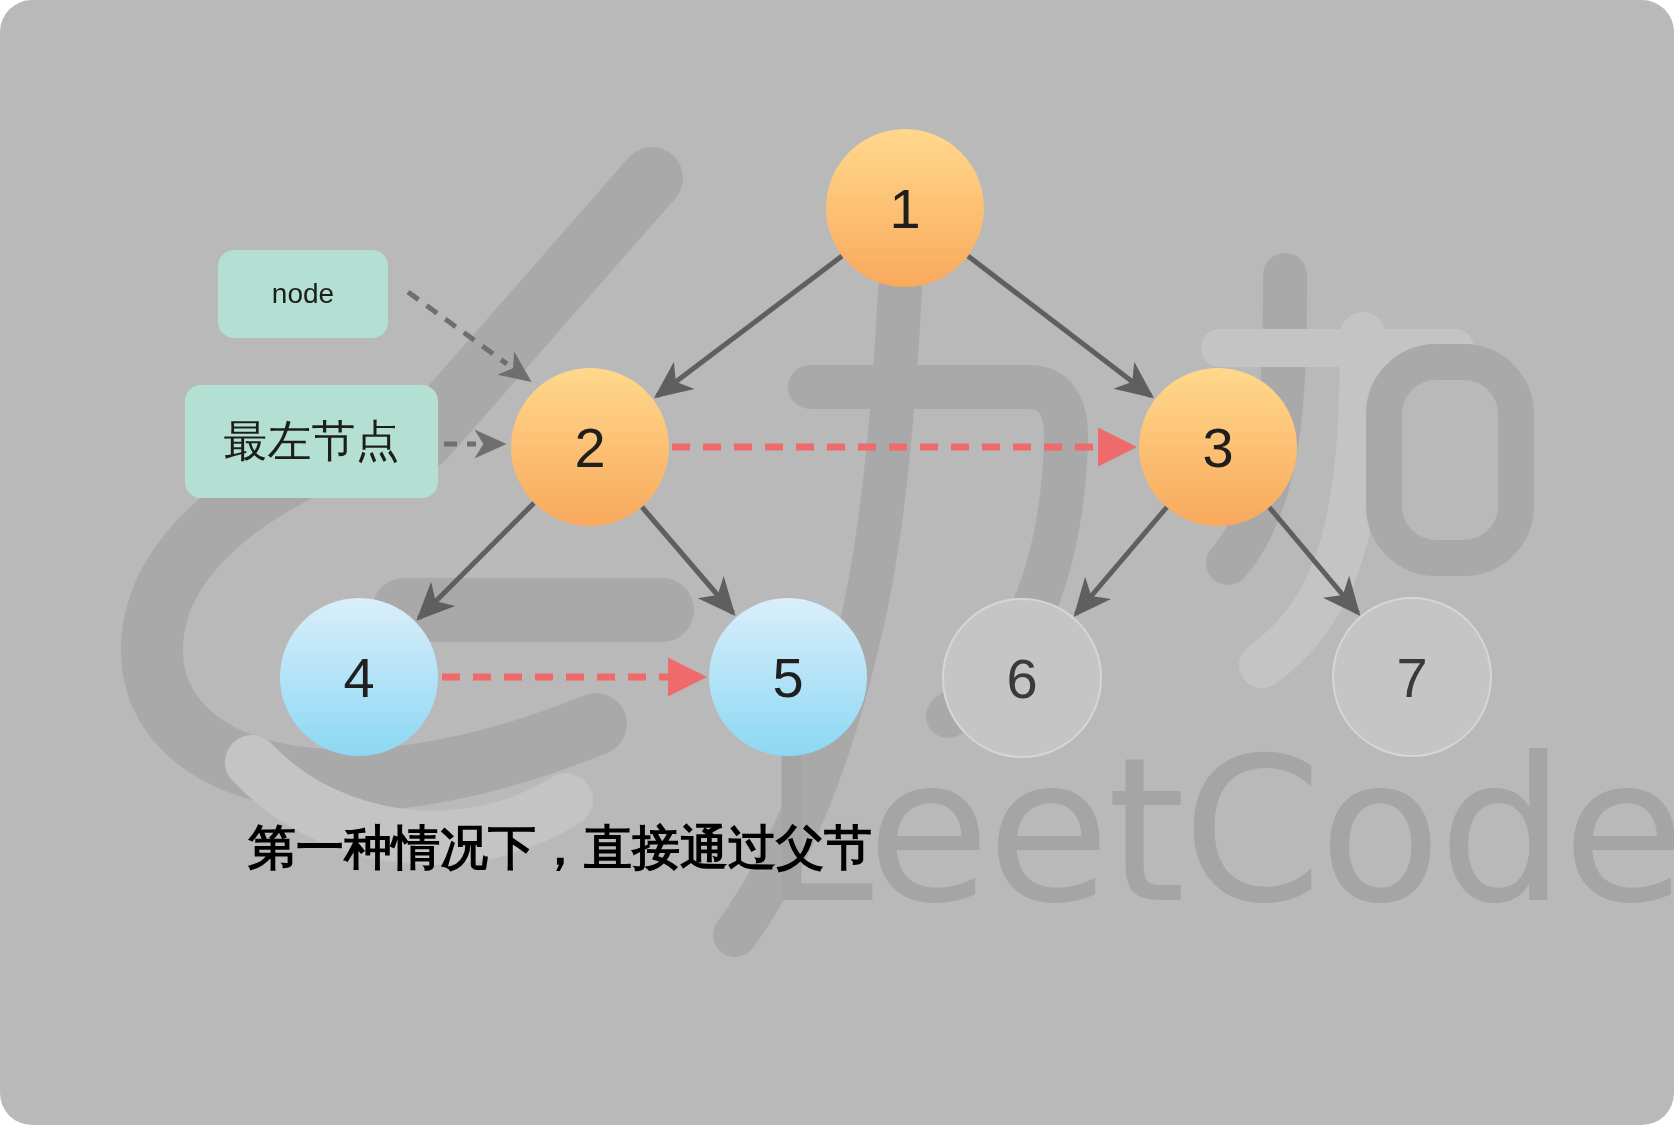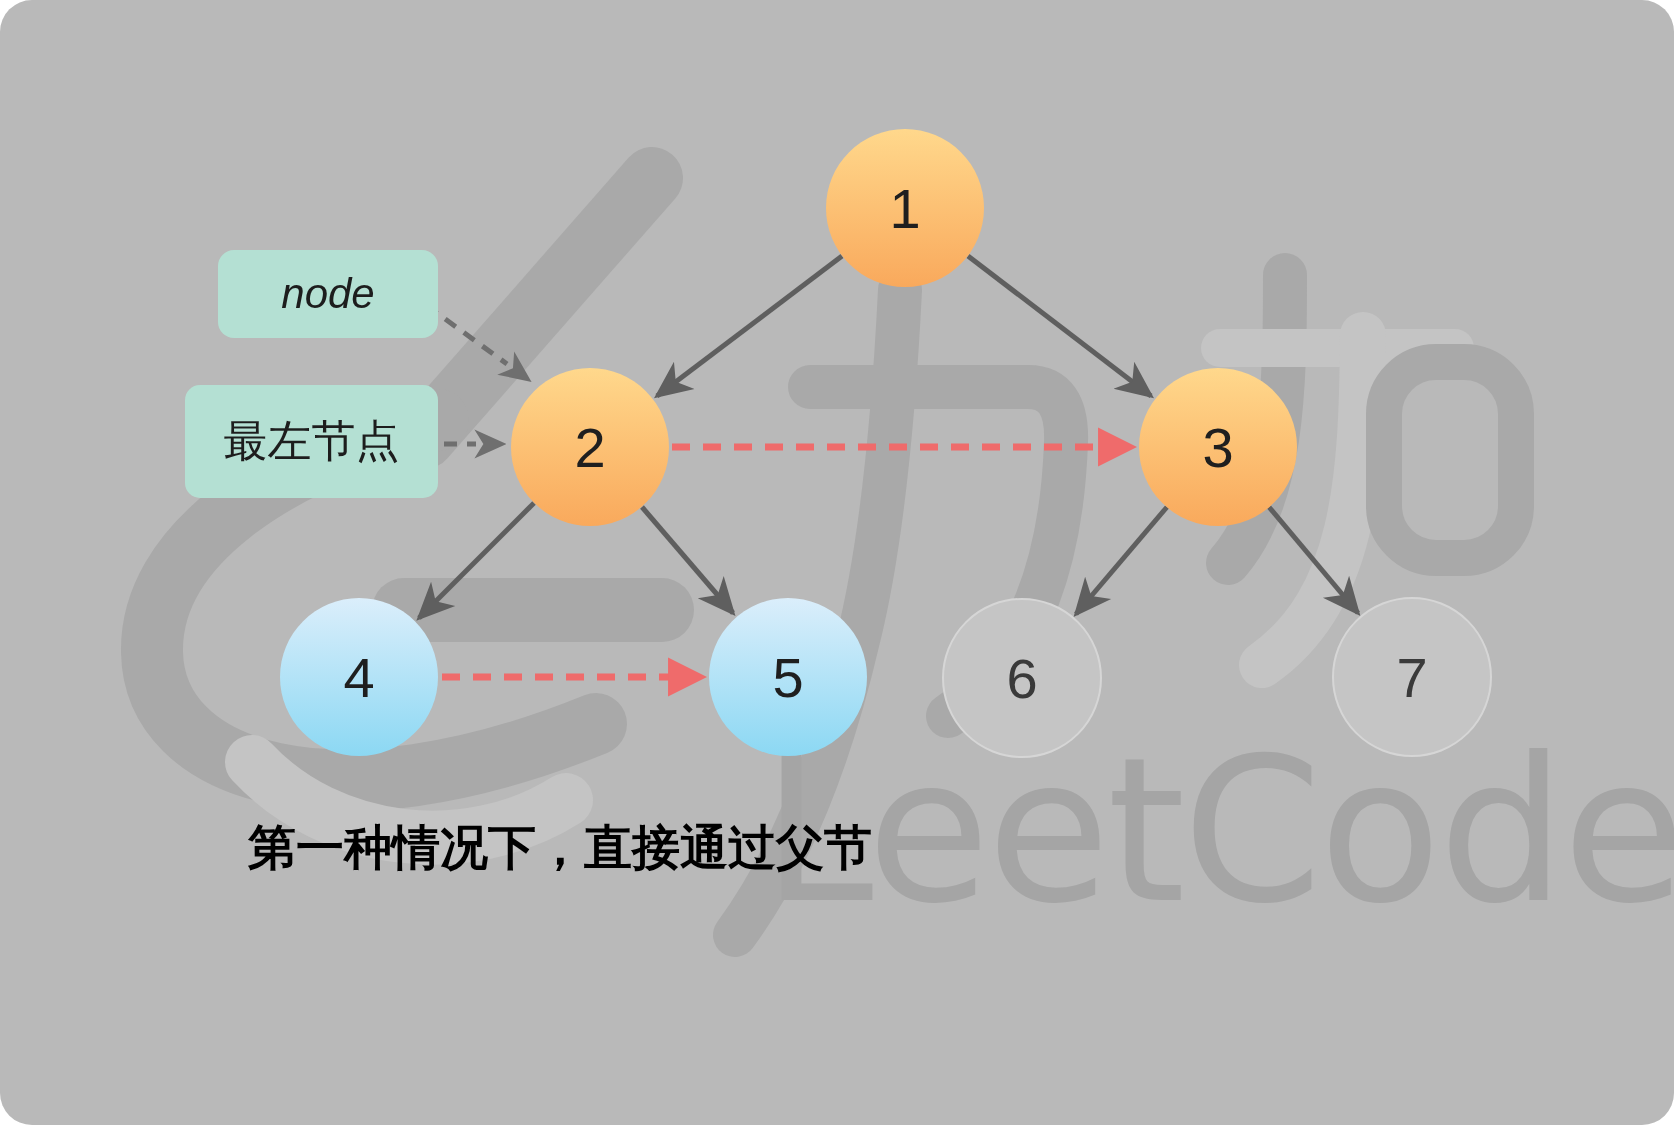--- a/index.html
+++ b/index.html
@@ -23,22 +23,22 @@
     fill:#1f1f1f;
   }
   .node-num.faded{fill:#3a3a3a;}
   .callout{
     position:absolute;
     background:#b4e0d3;
     border-radius:16px;
     display:flex;align-items:center;justify-content:center;
     color:#1d1d1d;
   }
-  .callout-node{left:218px;top:250px;width:220px;height:88px;font-size:42px;font-style:italic;}
-  .callout-leftmost{left:185px;top:385px;width:253px;height:113px;font-size:44px;border-radius:15px;}
+  .callout-node{left:218px;top:250px;width:170px;height:88px;font-size:28px;}
+  .callout-leftmost{left:185px;top:385px;width:253px;height:113px;font-size:44px;}
   .caption{
     position:absolute;
     left:230px;top:822px;width:660px;
     text-align:center;
     font-size:48px;line-height:51px;
     font-weight:600;
     color:#000000;
   }
 </style>
 </head>

